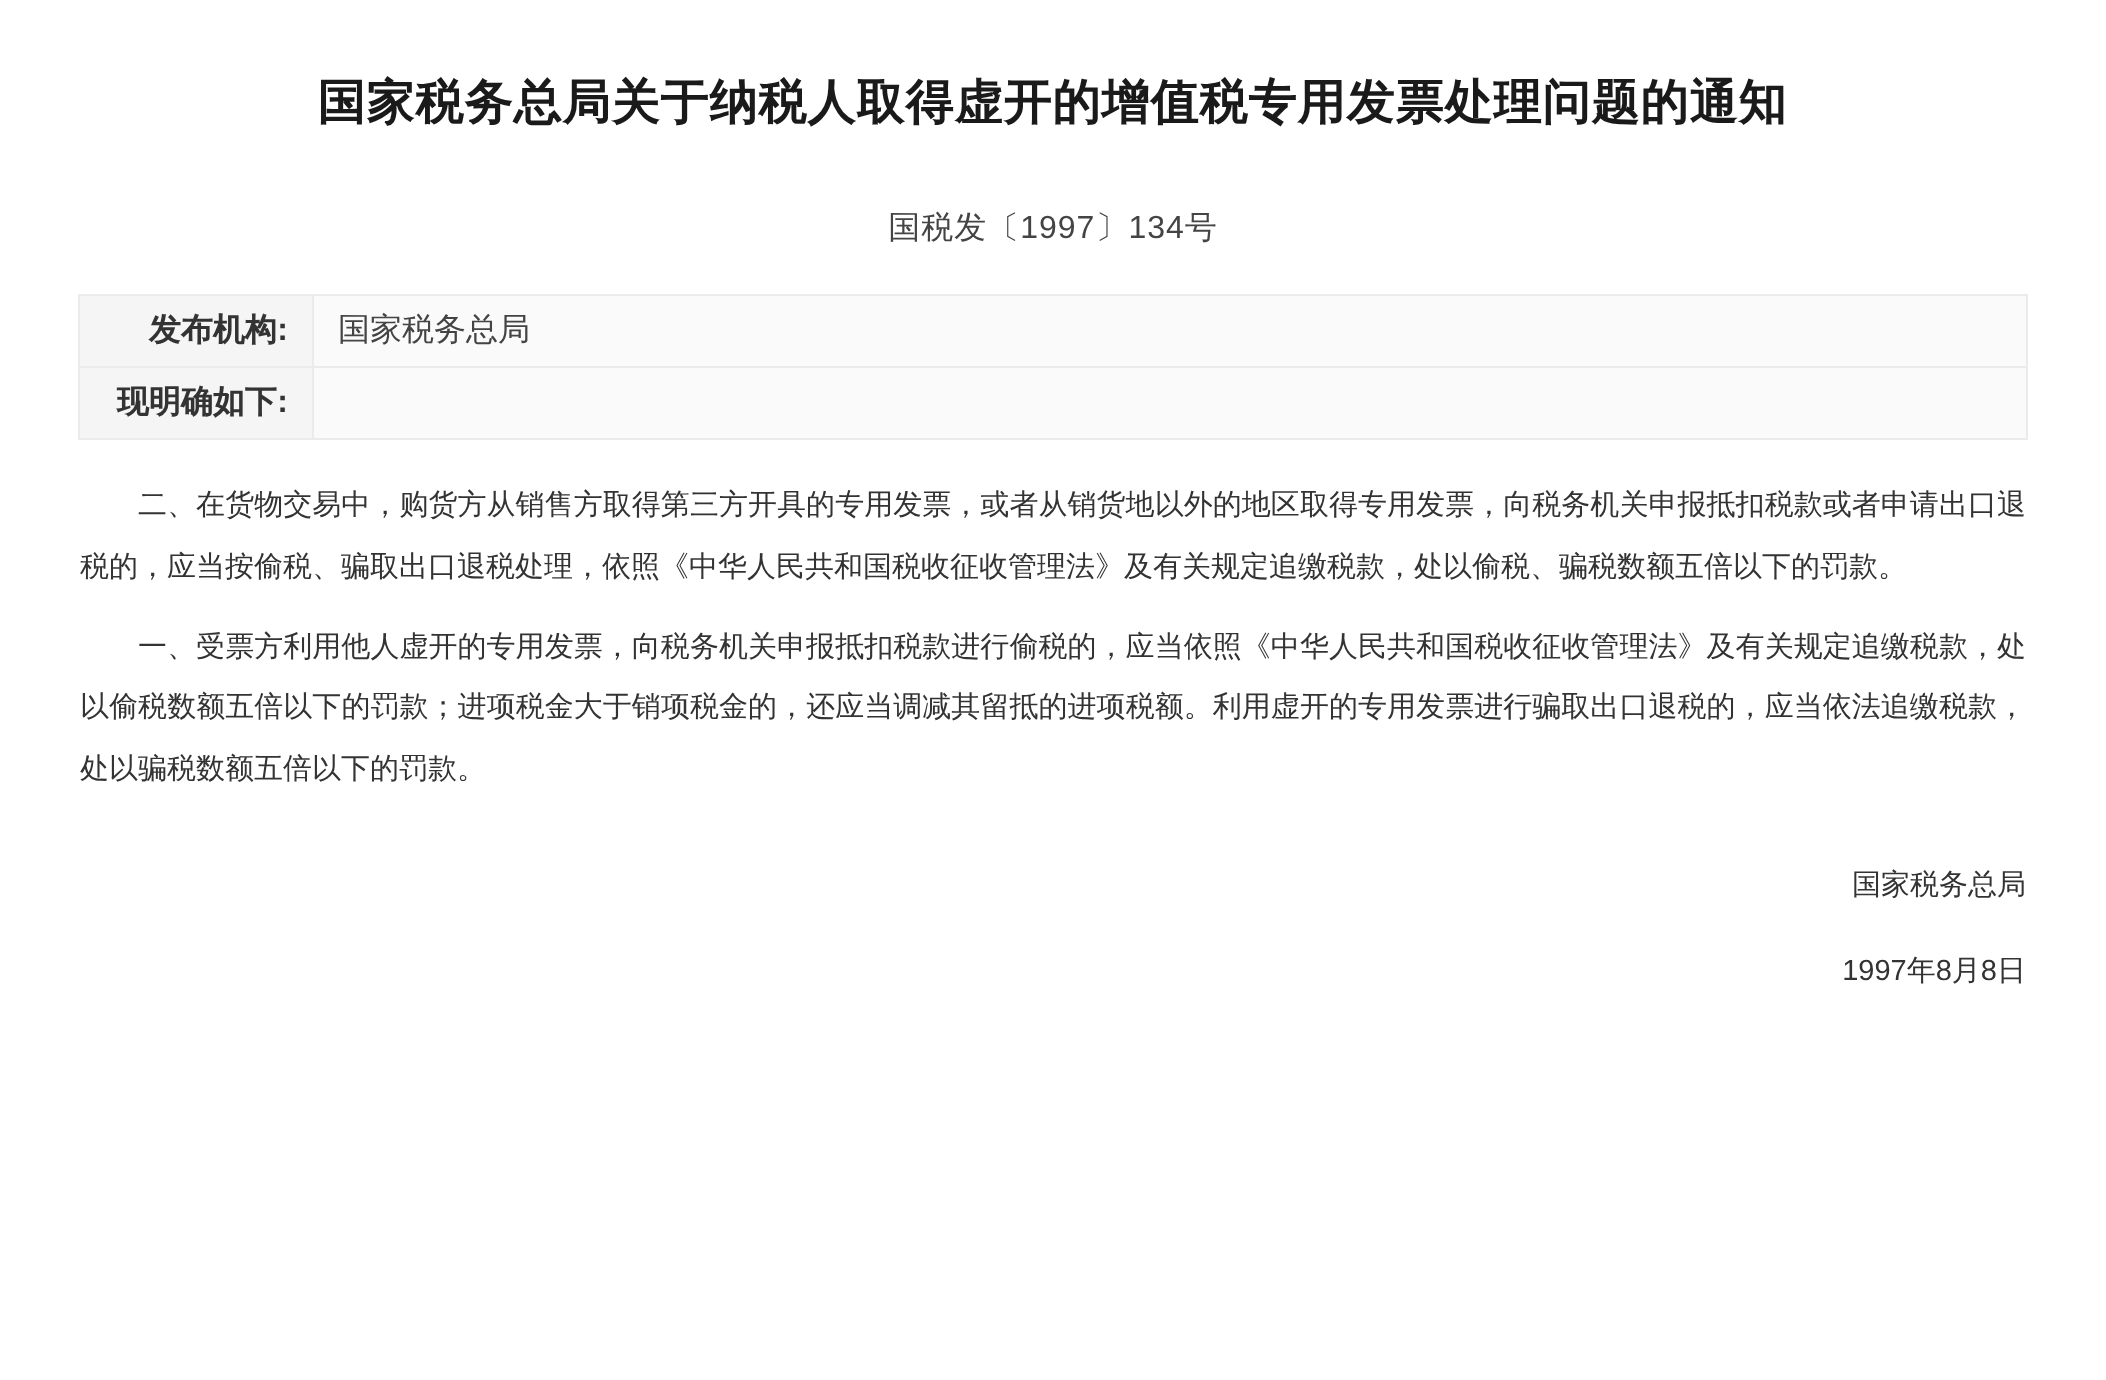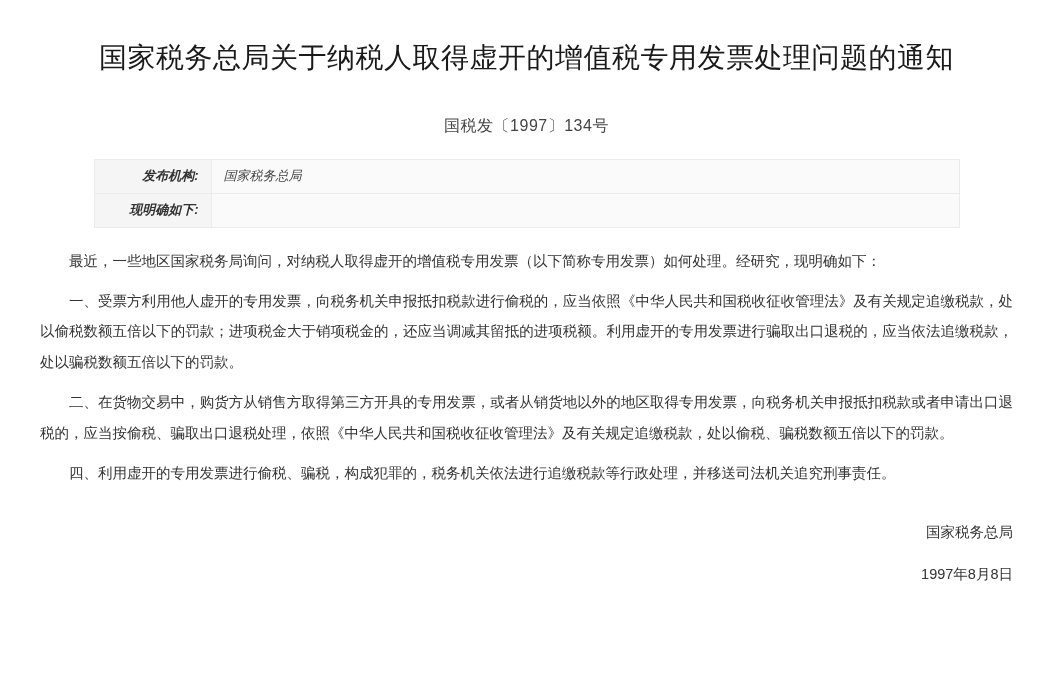--- a/index.html
+++ b/index.html
@@ -13,42 +13,41 @@
     font-family: "Liberation Sans", "DejaVu Sans", sans-serif;
     color: #333333;
   }
   .page {
     width: 1053px;
     box-sizing: border-box;
     padding: 0;
   }
   .doc-title {
     text-align: center;
-    font-size: 28px;
-    font-weight: normal;
+    font-size: 24px;
+    font-weight: bold;
     color: #1a1a1a;
     letter-spacing: 0.5px;
     padding: 18px 60px 0 60px;
     line-height: 1.5;
   }
   .doc-number {
     text-align: center;
     font-size: 16px;
     color: #444444;
     padding: 18px 0 22px 0;
     letter-spacing: 0.5px;
   }
   .meta-table {
-    width: 866px;
+    width: 975px;
     margin: 0 auto;
     border-collapse: collapse;
     border: 1px solid #e6e6e6;
     background: #ffffff;
-    font-size: 13px;
-    font-style: italic;
+    font-size: 16px;
   }
   .meta-table tr {
     height: 34px;
   }
   .meta-table td {
     border: 1px solid #ebebeb;
     padding: 7px 12px;
     vertical-align: middle;
   }
   .meta-label {
@@ -108,22 +107,20 @@
         <td class="meta-value" colspan="3">国家税务总局</td>
       </tr>
       <tr>
         <td class="meta-label">现明确如下:</td>
         <td class="meta-value" colspan="3"></td>
       </tr>
     </tbody>
   </table>
 
   <div class="body-text">
-    <p class="para">最近，一些地区国家税务局询问，对纳税人取得虚开的增值税专用发票（以下简称专用发票）如何处理。经研究，现明确如下：</p>
+    <p class="para">二、在货物交易中，购货方从销售方取得第三方开具的专用发票，或者从销货地以外的地区取得专用发票，向税务机关申报抵扣税款或者申请出口退税的，应当按偷税、骗取出口退税处理，依照《中华人民共和国税收征收管理法》及有关规定追缴税款，处以偷税、骗税数额五倍以下的罚款。</p>
     <p class="para">一、受票方利用他人虚开的专用发票，向税务机关申报抵扣税款进行偷税的，应当依照《中华人民共和国税收征收管理法》及有关规定追缴税款，处以偷税数额五倍以下的罚款；进项税金大于销项税金的，还应当调减其留抵的进项税额。利用虚开的专用发票进行骗取出口退税的，应当依法追缴税款，处以骗税数额五倍以下的罚款。</p>
-    <p class="para">二、在货物交易中，购货方从销售方取得第三方开具的专用发票，或者从销货地以外的地区取得专用发票，向税务机关申报抵扣税款或者申请出口退税的，应当按偷税、骗取出口退税处理，依照《中华人民共和国税收征收管理法》及有关规定追缴税款，处以偷税、骗税数额五倍以下的罚款。</p>
-    <p class="para">四、利用虚开的专用发票进行偷税、骗税，构成犯罪的，税务机关依法进行追缴税款等行政处理，并移送司法机关追究刑事责任。</p>
   </div>
 
   <div class="signature">国家税务总局</div>
   <div class="sign-date">1997年8月8日</div>
 
 </div>
 
 </body></html>

